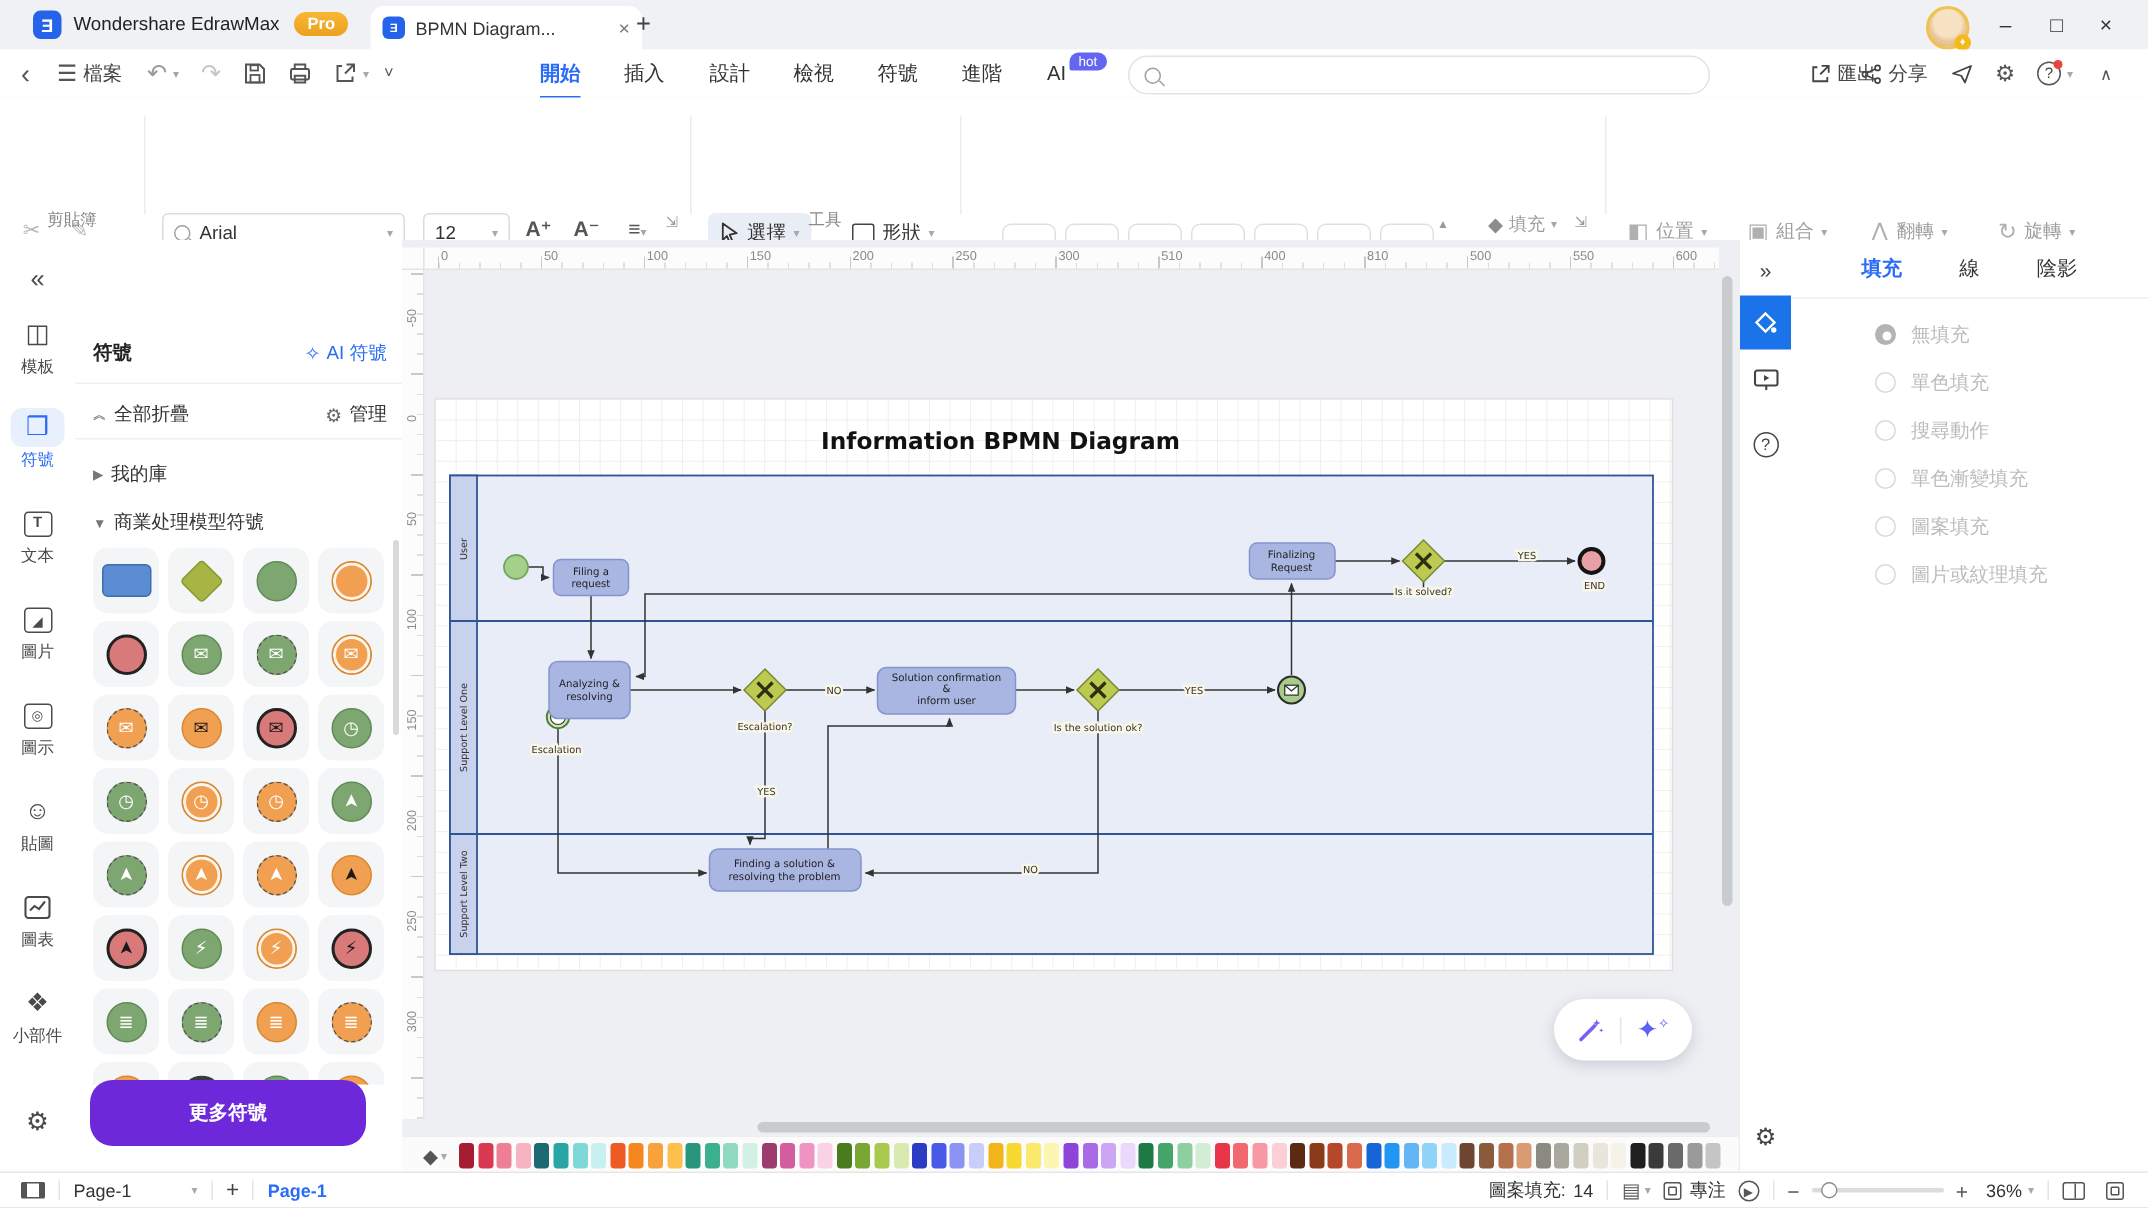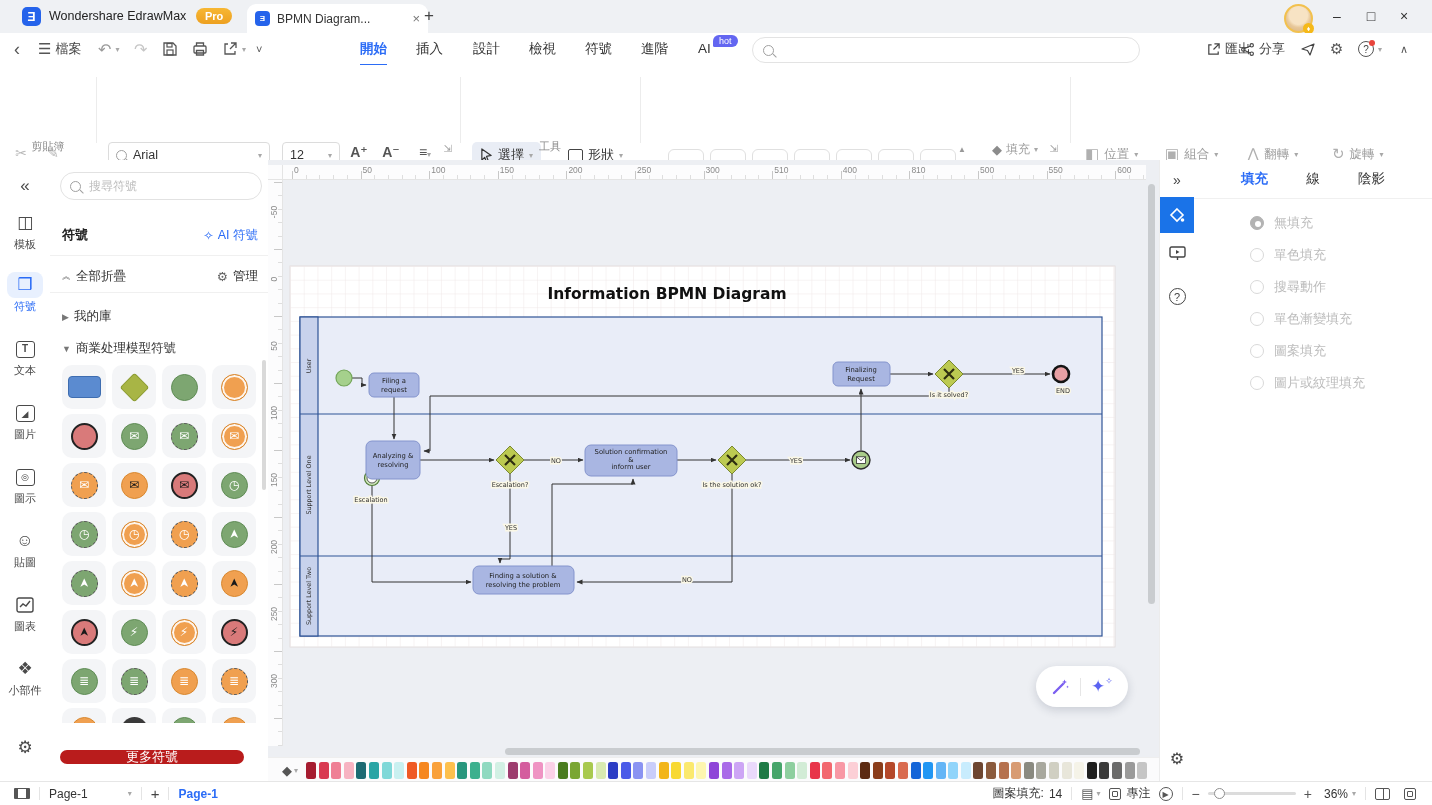--- a/index.html
+++ b/index.html
@@ -84,22 +84,22 @@
   .sym-cell{width:44px;height:44px;background:#f4f5f7;border-radius:10px;display:flex;align-items:center;justify-content:center;}
   .sym-shape{position:relative;border:1.6px solid transparent;box-sizing:border-box;}
   .sym-shape.circle{width:27px;height:27px;border-radius:50%;}
   .sym-shape.rect{width:33px;height:22px;border-radius:4px;}
   .sym-shape.diamond{width:21px;height:21px;border-radius:3px;transform:rotate(45deg);}
   .sym-shape.v-dash{border-style:dashed;border-color:#555 !important;}
   .sym-shape.v-thick{border:2.4px solid #222 !important;}
   .sym-shape.v-ring{box-shadow:inset 0 0 0 2px rgba(255,255,255,.9);}
   .sym-glyph{position:absolute;left:50%;top:50%;transform:translate(-50%,-50%);font-size:12px;line-height:1;}
   .sp-scroll{position:absolute;right:2px;top:200px;width:4px;height:130px;background:#d9d9d9;border-radius:2px;}
-  .morebtn{position:absolute;left:10px;bottom:18px;width:184px;height:14px;background:#b91c1c;color:#fff;
-        border-radius:15px;display:flex;align-items:center;justify-content:center;font-size:13px;}
+  .morebtn{position:absolute;left:10px;bottom:18px;width:184px;height:44px;background:#6d28d9;color:#fff;
+        border-radius:15px;display:flex;align-items:center;justify-content:center;font-size:13px;font-weight:bold;}
   
   .canvas{position:absolute;left:268px;top:160px;width:892px;bottom:23px;background:#edeff3;overflow:hidden;}
   .hruler{position:absolute;left:15px;top:5px;width:863px;height:14px;background:#fcfcfd;border-bottom:1px solid #e4e4e4;
         background-image:repeating-linear-gradient(to right,#c8c8c8 0 1px,transparent 1px 68.6px),
                          repeating-linear-gradient(to right,#dedede 0 1px,transparent 1px 13.72px);
         background-size:100% 8px,100% 4px;background-position:9px bottom,9px bottom;background-repeat:no-repeat;}
   .hruler span{position:absolute;top:0;font-size:8.5px;color:#8a8a8a;}
   .vruler{position:absolute;left:0;top:19px;width:14px;height:567px;background:#fcfcfd;border-right:1px solid #e4e4e4;
         background-image:repeating-linear-gradient(to bottom,#c8c8c8 0 1px,transparent 1px 67px),
                          repeating-linear-gradient(to bottom,#dedede 0 1px,transparent 1px 13.4px);
@@ -458,24 +458,20 @@
           <span class="ig">❖</span>
         </div>
         <span class="il">小部件</span>
       </div>
     <div class="ib-item" style="top:578px">
         <span class="ig">⚙</span>
       </div>
   </div>
 
   <div class="sympanel">
-    <div class="sp-search">
-      <span class="mag"></span>
-      <input placeholder="搜尋符號" style="">
-    </div>
     <div class="sp-row" style="top:66px">
       <span class="sp-h">符號</span>
       <span class="sp-ai">
           <span>✧</span>
           <span>AI 符號</span>
         </span>
     </div>
     <div class="sp-line" style="top:95px"></div>
     <div class="sp-row" style="top:108px">
       <span class="sp-sub">

